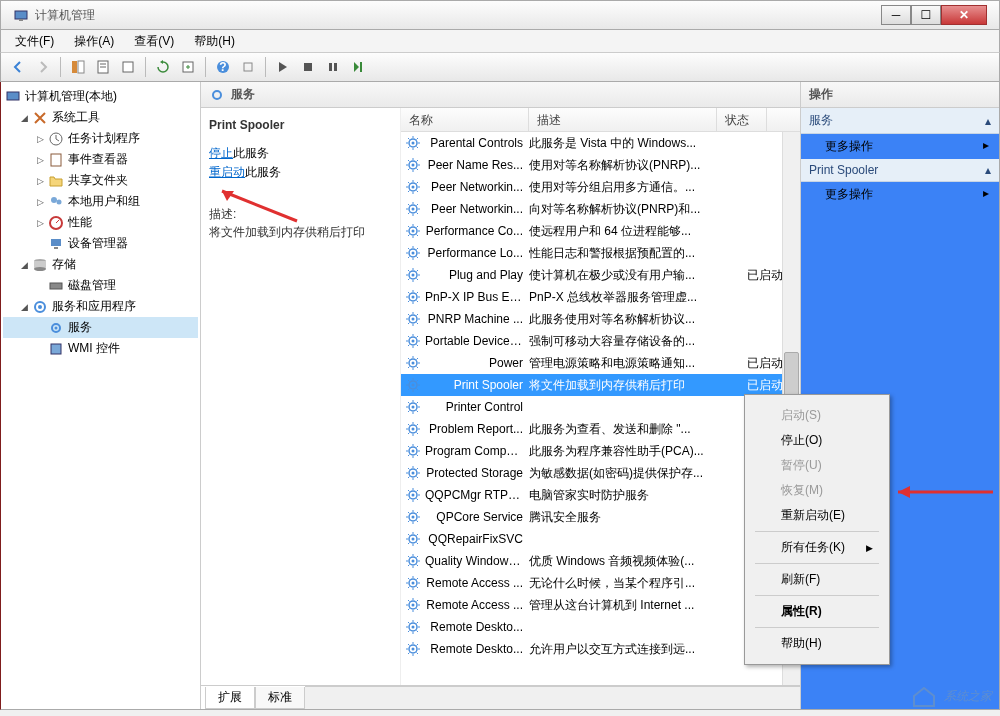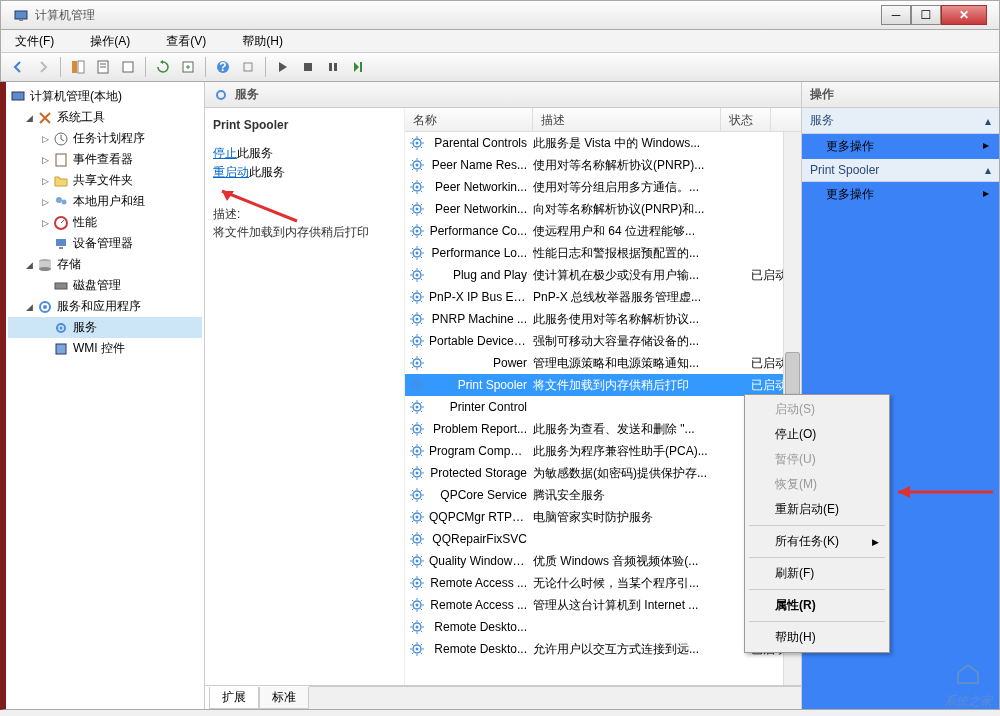--- a/index.html
+++ b/index.html
@@ -8,30 +8,30 @@
 
 .titlebar { height: 30px; background: linear-gradient(to bottom, #fdfdfd, #e8e8e8); border: 1px solid #aaa; display: flex; align-items: center; padding: 0 12px; }
 .titlebar .icon { width: 16px; height: 16px; margin-right: 6px; }
 .titlebar .title { flex: 1; color: #555; }
 .win-controls { display: flex; gap: 0; }
 .win-btn { width: 30px; height: 20px; border: 1px solid #888; background: linear-gradient(to bottom, #f8f8f8, #ddd); display: flex; align-items: center; justify-content: center; cursor: pointer; }
 .win-btn.close { background: linear-gradient(to bottom, #e89090, #c83838); border-color: #a03030; width: 46px; }
 .win-btn.close span { color: #fff; font-weight: bold; }
 
 
-.menubar { height: 22px; background: #f4f4f4; border-left: 1px solid #aaa; border-right: 1px solid #aaa; display: flex; align-items: center; padding: 0 4px; gap: 16px; }
+.menubar { height: 22px; background: #f4f4f4; border-left: 1px solid #aaa; border-right: 1px solid #aaa; display: flex; align-items: center; padding: 0 4px; }
 .menubar span { padding: 2px 10px; cursor: pointer; }
 
 
 .toolbar { height: 30px; background: linear-gradient(to bottom, #fdfdfd, #e8e8e8); border: 1px solid #aaa; border-top: 1px solid #ccc; display: flex; align-items: center; padding: 0 6px; gap: 3px; }
 .tool-btn { width: 22px; height: 22px; display: flex; align-items: center; justify-content: center; cursor: pointer; border: 1px solid transparent; }
 .tool-sep { width: 1px; height: 20px; background: #bbb; margin: 0 3px; }
 
 
-.main { display: flex; height: 628px; border-left: 6px solid #7f1d1d; border-right: 1px solid #aaa; border-bottom: 1px solid #aaa; background: #fff; }
+.main { display: flex; height: 628px; border-left: 1px solid #7f1d1d; border-right: 1px solid #aaa; border-bottom: 1px solid #aaa; background: #fff; }
 
 
 .tree-panel { width: 200px; border-right: 1px solid #ccc; padding: 4px 2px; overflow: auto; }
 .tree-item { display: flex; align-items: center; padding: 2px 2px; cursor: pointer; white-space: nowrap; }
 .tree-item.selected { background: #cde6f7; }
 .tree-toggle { width: 11px; height: 11px; margin-right: 2px; display: inline-flex; align-items: center; justify-content: center; font-size: 9px; color: #555; }
 .tree-icon { width: 16px; height: 16px; margin-right: 4px; display: inline-block; }
 .indent-1 { padding-left: 16px; }
 .indent-2 { padding-left: 32px; }
 
@@ -72,35 +72,35 @@
 .tab-space { flex:1; background: #f0f0f0; border-top: 1px solid #ccc; height: 100%; }
 
 
 .actions-panel { width: 198px; background: #3b82f6; }
 .actions-header { height: 26px; background: linear-gradient(to bottom, #f8f8f8, #eaeaea); border-bottom: 1px solid #ccc; display: flex; align-items: center; padding: 0 8px; font-weight: bold; color: #555; }
 .action-section { background: #e6eff8; border-bottom: 1px solid #c8d5e4; padding: 4px 8px; display: flex; justify-content: space-between; align-items: center; color: #2a4a7a; cursor: pointer; }
 .action-item { padding: 4px 8px 4px 24px; cursor: pointer; }
 .action-arrow { position: absolute; right: 10px; }
 
 
-.context-menu { position: absolute; left: 744px; top: 394px; width: 146px; background: #f0f0f0; border: 1px solid #999; box-shadow: 2px 2px 4px rgba(0,0,0,0.3); z-index: 100; padding: 2px; }
+.context-menu { position: absolute; left: 744px; top: 394px; width: 146px; background: #f0f0f0; border: 1px solid #999; box-shadow: 2px 2px 4px rgba(0,0,0,0.3); z-index: 100; padding: 8px; }
 .ctx-item { padding: 4px 10px 4px 28px; cursor: pointer; position: relative; }
 .ctx-item.disabled { color: #999; cursor: default; }
 .ctx-sep { height: 1px; background: #ccc; margin: 3px 2px; }
 .ctx-sub { position: absolute; right: 8px; top: 50%; transform: translateY(-50%); font-size: 9px; }
 
 
 .red-arrow { position: absolute; z-index: 200; pointer-events: none; }
 
 
 .scroll-track { position: absolute; right: 0; top: 0; width: 18px; height: 100%; background: #f0f0f0; border-left: 1px solid #ddd; }
 .scroll-thumb { position: absolute; right: 1px; width: 15px; background: #cdcdcd; border: 1px solid #aaa; border-radius: 2px; }
 
 
-.watermark { position: absolute; right: 8px; bottom: 6px; color: rgba(120,150,180,0.6); font-size: 16px; display: flex; align-items: center; gap: 6px; font-style: italic; flex-direction: column; }
+.watermark { position: absolute; right: 8px; bottom: 6px; color: rgba(120,150,180,0.6); font-size: 16px; display: flex; align-items: center; gap: 6px; font-style: italic; }
 </style>
 </head>
 <body>
 
 <div class="titlebar">
   <svg class="icon" viewBox="0 0 16 16">
       <rect x="2" y="4" width="12" height="8" fill="#5a8dc8" stroke="#336"></rect>
       <rect x="6" y="12" width="4" height="2" fill="#888"></rect>
     </svg>
   <span class="title">计算机管理</span>
@@ -491,32 +491,32 @@
               <div class="cell cell-name">Protected Storage</div>
               <div class="cell cell-desc">为敏感数据(如密码)提供保护存...</div>
               <div class="cell cell-status"></div>
             </div>
             <div class="list-row">
               <svg class="svc-icon" viewBox="0 0 16 16">
                 <circle cx="8" cy="8" r="4" fill="none" stroke="#4a8edc" stroke-width="1.5"></circle>
                 <circle cx="8" cy="8" r="1.5" fill="#4a8edc"></circle>
                 <path d="M8 1 L8 3 M8 13 L8 15 M1 8 L3 8 M13 8 L15 8 M3 3 L4.5 4.5 M11.5 11.5 L13 13 M3 13 L4.5 11.5 M11.5 4.5 L13 3" stroke="#4a8edc" stroke-width="1"></path>
               </svg>
+              <div class="cell cell-name">QQPCMgr RTP S...</div>
+              <div class="cell cell-desc">电脑管家实时防护服务</div>
+              <div class="cell cell-status"></div>
+            </div>
+            <div class="list-row">
+              <svg class="svc-icon" viewBox="0 0 16 16">
+                <circle cx="8" cy="8" r="4" fill="none" stroke="#4a8edc" stroke-width="1.5"></circle>
+                <circle cx="8" cy="8" r="1.5" fill="#4a8edc"></circle>
+                <path d="M8 1 L8 3 M8 13 L8 15 M1 8 L3 8 M13 8 L15 8 M3 3 L4.5 4.5 M11.5 11.5 L13 13 M3 13 L4.5 11.5 M11.5 4.5 L13 3" stroke="#4a8edc" stroke-width="1"></path>
+              </svg>
               <div class="cell cell-name">QPCore Service</div>
               <div class="cell cell-desc">腾讯安全服务</div>
-              <div class="cell cell-status"></div>
-            </div>
-            <div class="list-row">
-              <svg class="svc-icon" viewBox="0 0 16 16">
-                <circle cx="8" cy="8" r="4" fill="none" stroke="#4a8edc" stroke-width="1.5"></circle>
-                <circle cx="8" cy="8" r="1.5" fill="#4a8edc"></circle>
-                <path d="M8 1 L8 3 M8 13 L8 15 M1 8 L3 8 M13 8 L15 8 M3 3 L4.5 4.5 M11.5 11.5 L13 13 M3 13 L4.5 11.5 M11.5 4.5 L13 3" stroke="#4a8edc" stroke-width="1"></path>
-              </svg>
-              <div class="cell cell-name">QQPCMgr RTP S...</div>
-              <div class="cell cell-desc">电脑管家实时防护服务</div>
               <div class="cell cell-status"></div>
             </div>
             <div class="list-row">
               <svg class="svc-icon" viewBox="0 0 16 16">
                 <circle cx="8" cy="8" r="4" fill="none" stroke="#4a8edc" stroke-width="1.5"></circle>
                 <circle cx="8" cy="8" r="1.5" fill="#4a8edc"></circle>
                 <path d="M8 1 L8 3 M8 13 L8 15 M1 8 L3 8 M13 8 L15 8 M3 3 L4.5 4.5 M11.5 11.5 L13 13 M3 13 L4.5 11.5 M11.5 4.5 L13 3" stroke="#4a8edc" stroke-width="1"></path>
               </svg>
               <div class="cell cell-name">QQRepairFixSVC</div>
               <div class="cell cell-desc"></div>

